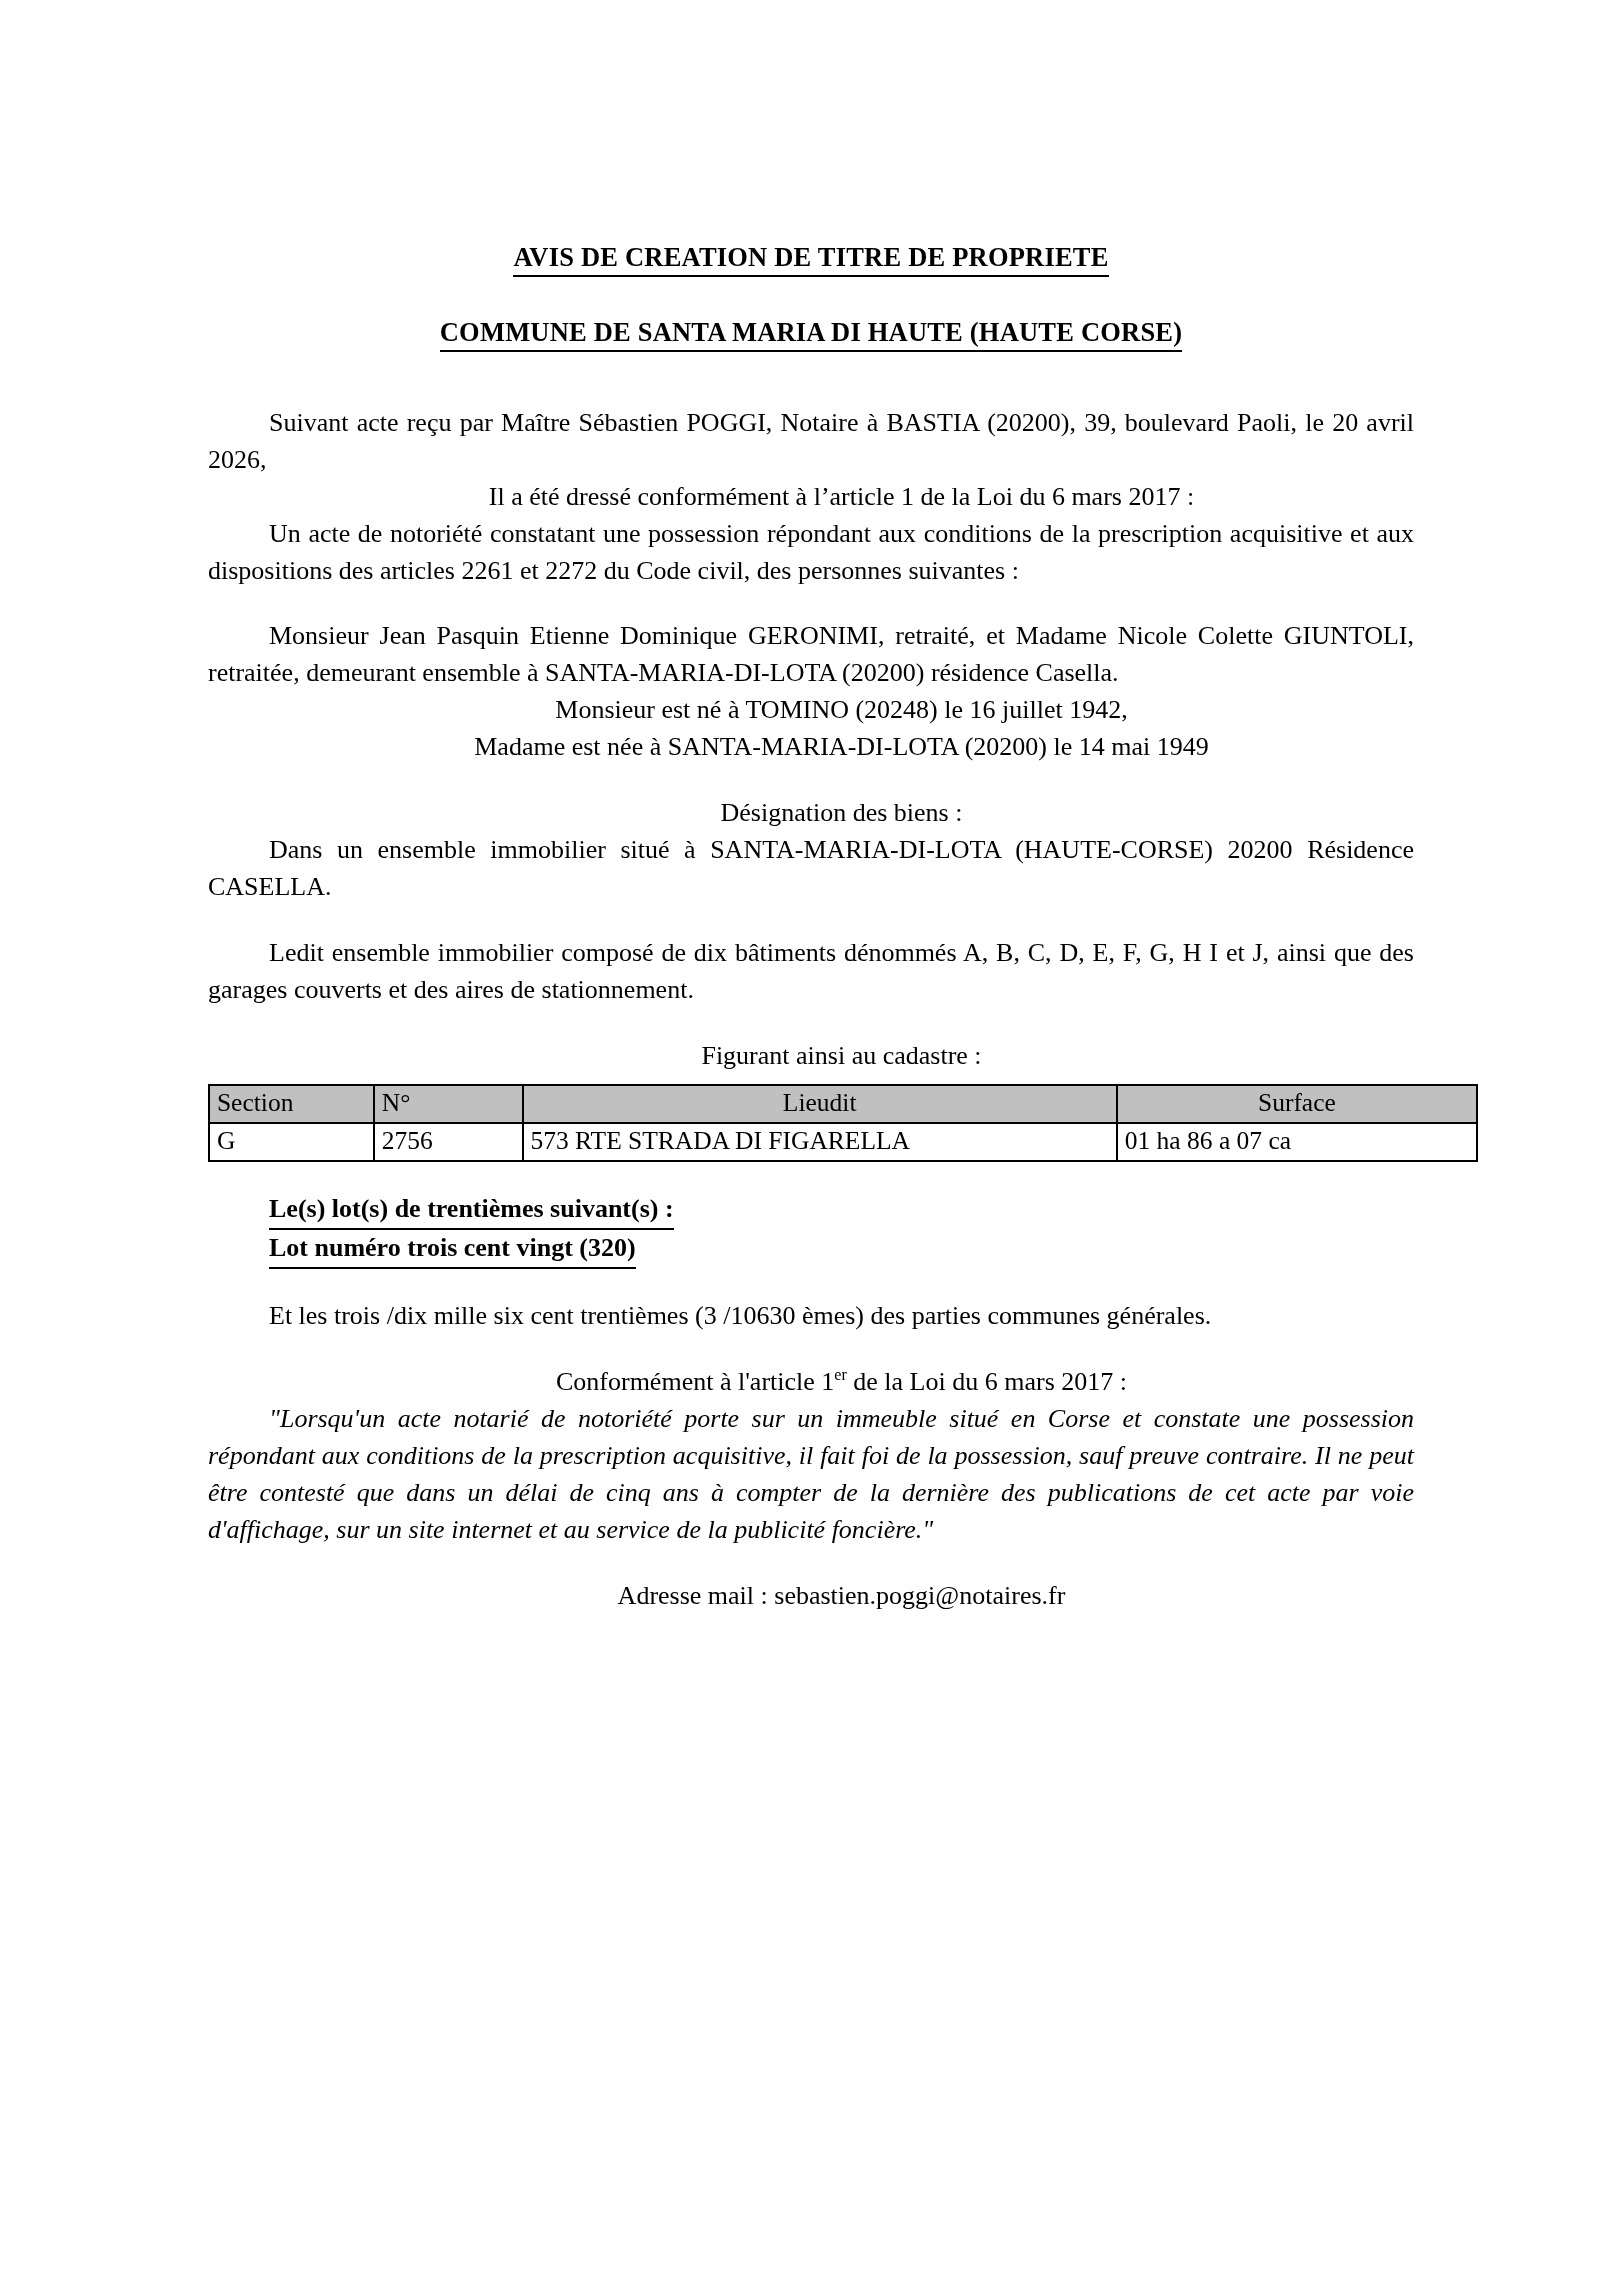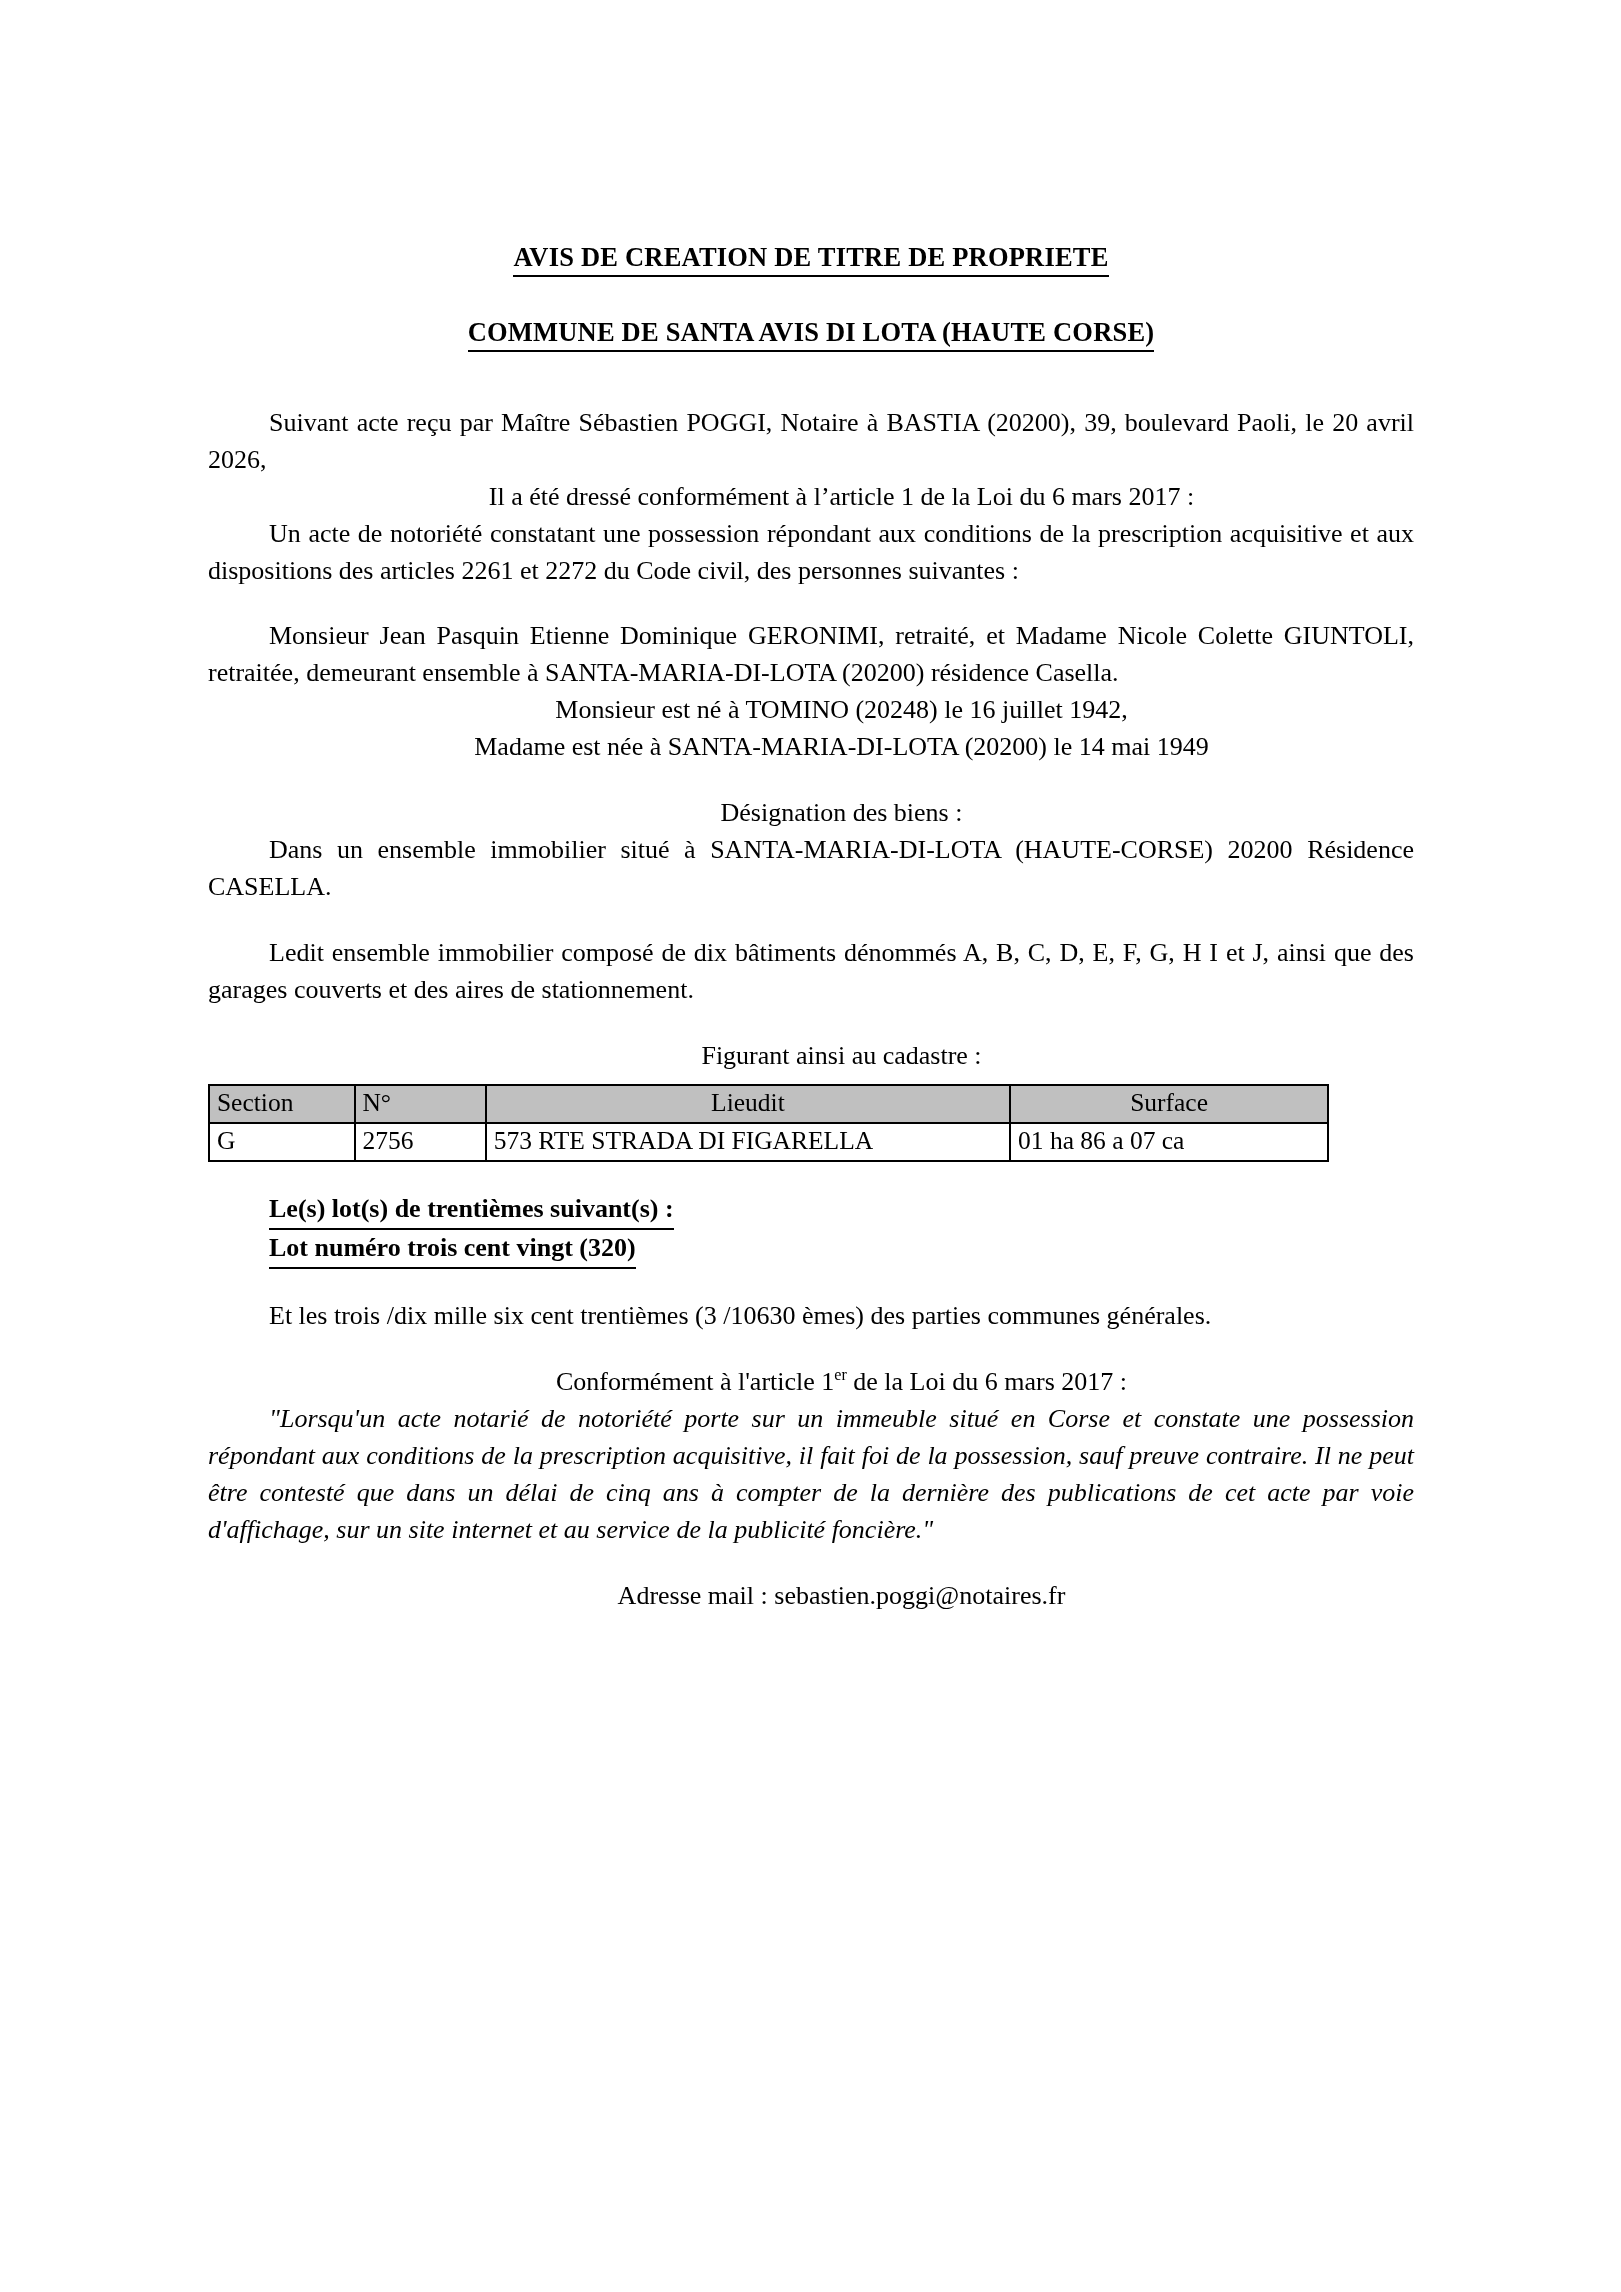--- a/index.html
+++ b/index.html
@@ -79,21 +79,21 @@
 
   sup {
     font-size: 0.62em;
     vertical-align: super;
     line-height: 0;
   }
 
   
   table.cadastre {
     border-collapse: collapse;
-    width: 1121px;
+    width: 1270px;
     margin: 9.8px 0 0 0;
     table-layout: fixed;
   }
   table.cadastre td, table.cadastre th {
     border: 2.9px solid #000000;
     font-size: 25.5px;
     font-weight: normal;
     padding: 2px 6.9px 3.9px 6.9px;
     line-height: 1.18;
     vertical-align: middle;
@@ -115,21 +115,21 @@
 <body>
 
 <div class="page">
   <div class="doc">
 
     <div class="title-block">
       <div class="title-wrap-1">
         <span class="title-line">AVIS DE CREATION DE TITRE DE PROPRIETE</span>
       </div>
       <div class="title-wrap-2">
-        <span class="title-line">COMMUNE DE SANTA AVIS DI LOTA (HAUTE CORSE)</span>
+        <span class="title-line">COMMUNE DE SANTA MARIA DI HAUTE (HAUTE CORSE)</span>
       </div>
     </div>
 
     <div class="spacer-lg"></div>
     <div class="spacer-sm"></div>
 
     <p class="para indent">Suivant acte reçu par Maître Sébastien POGGI, Notaire à BASTIA (20200), 39, boulevard Paoli, le 20 avril 2026,</p>
 
     <p class="para indent no-just">Il a été dressé conformément à l’article 1 de la Loi du 6 mars 2017 :</p>
 

